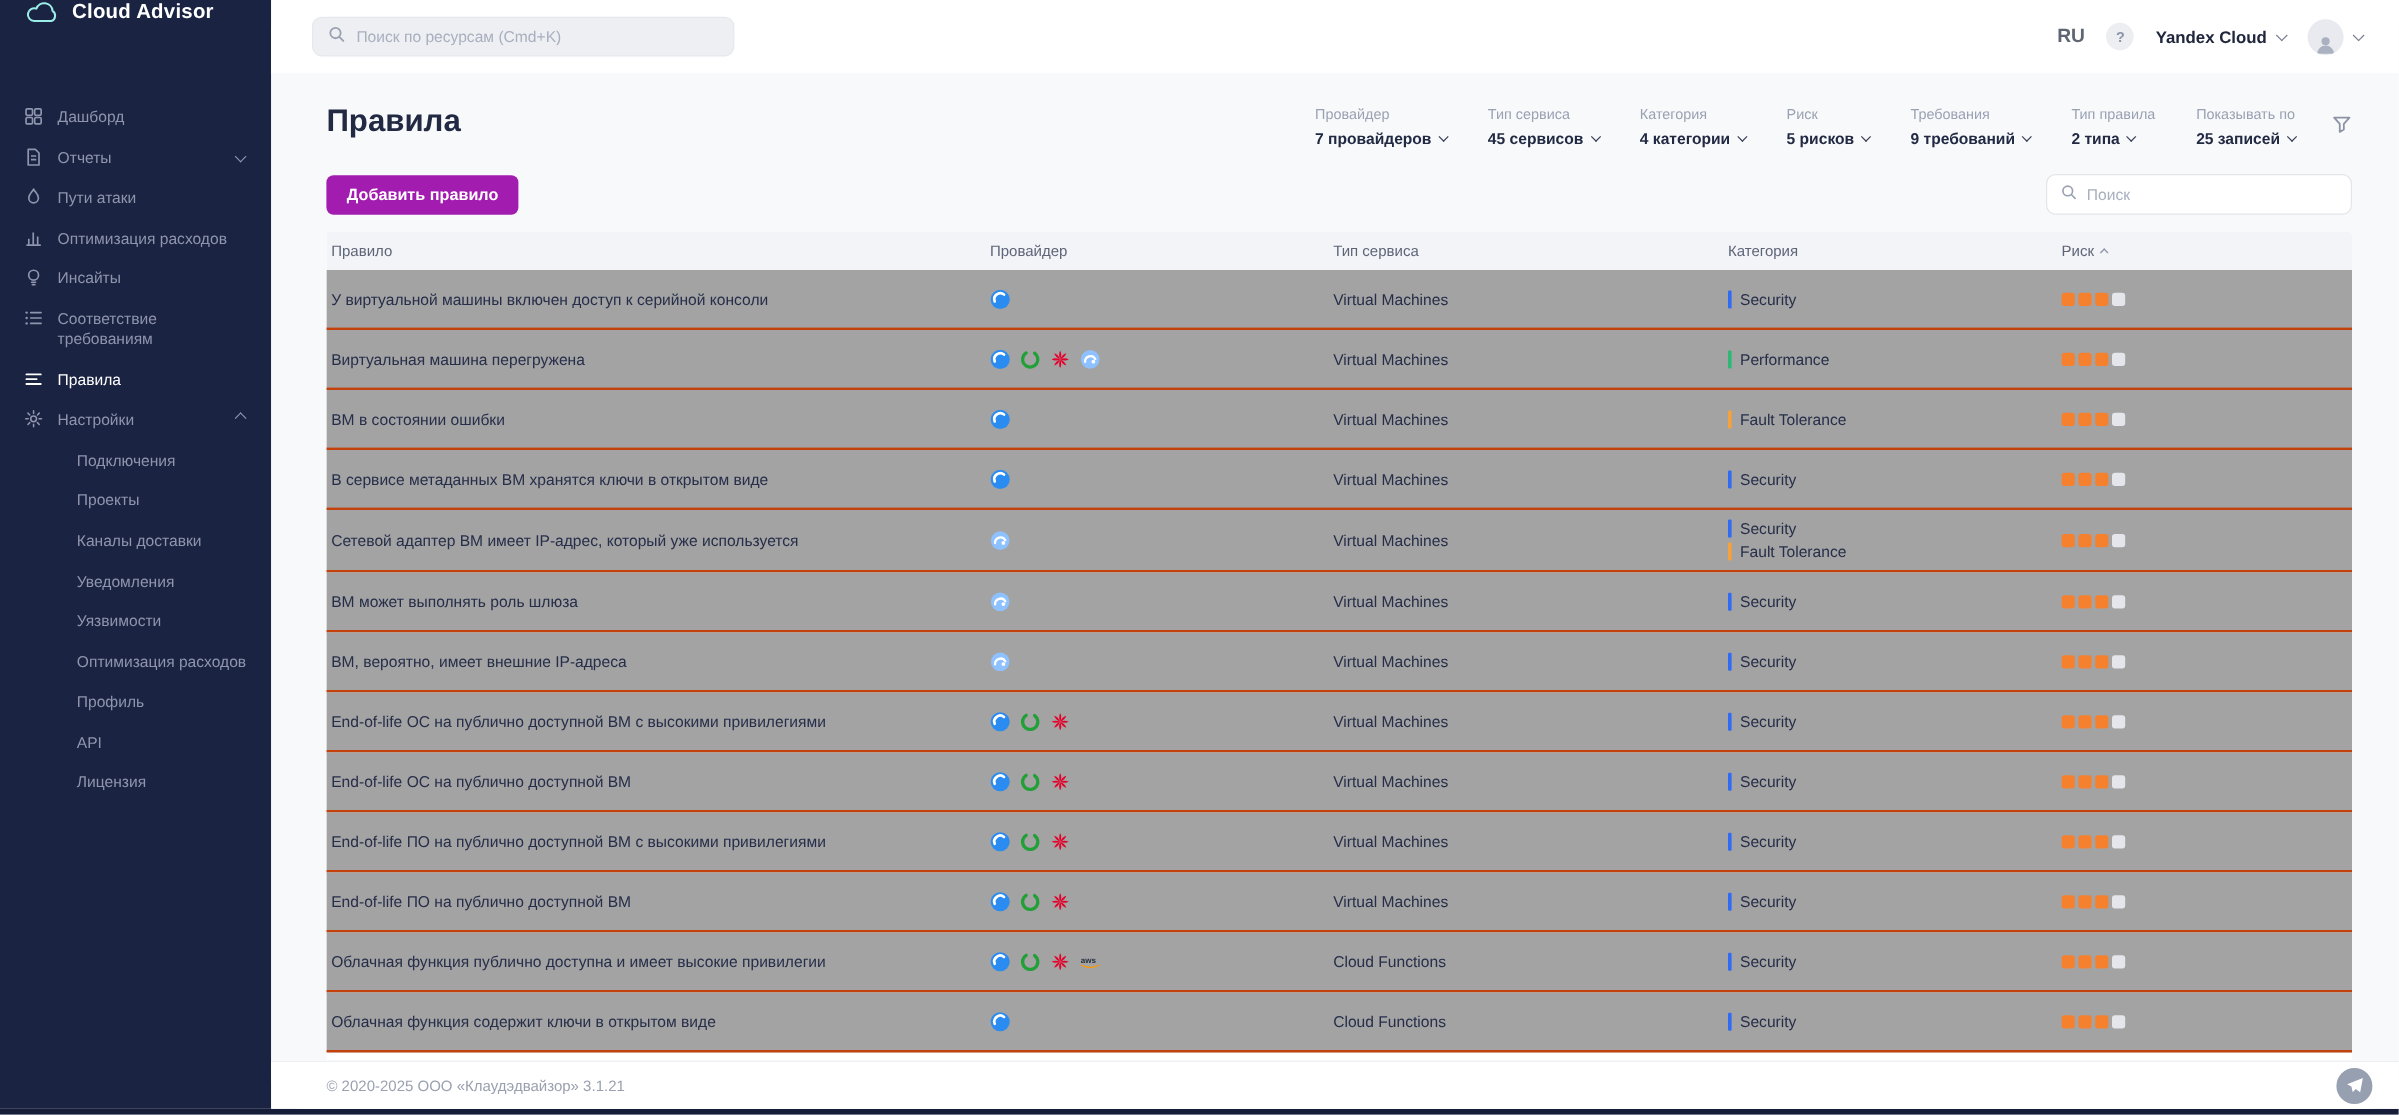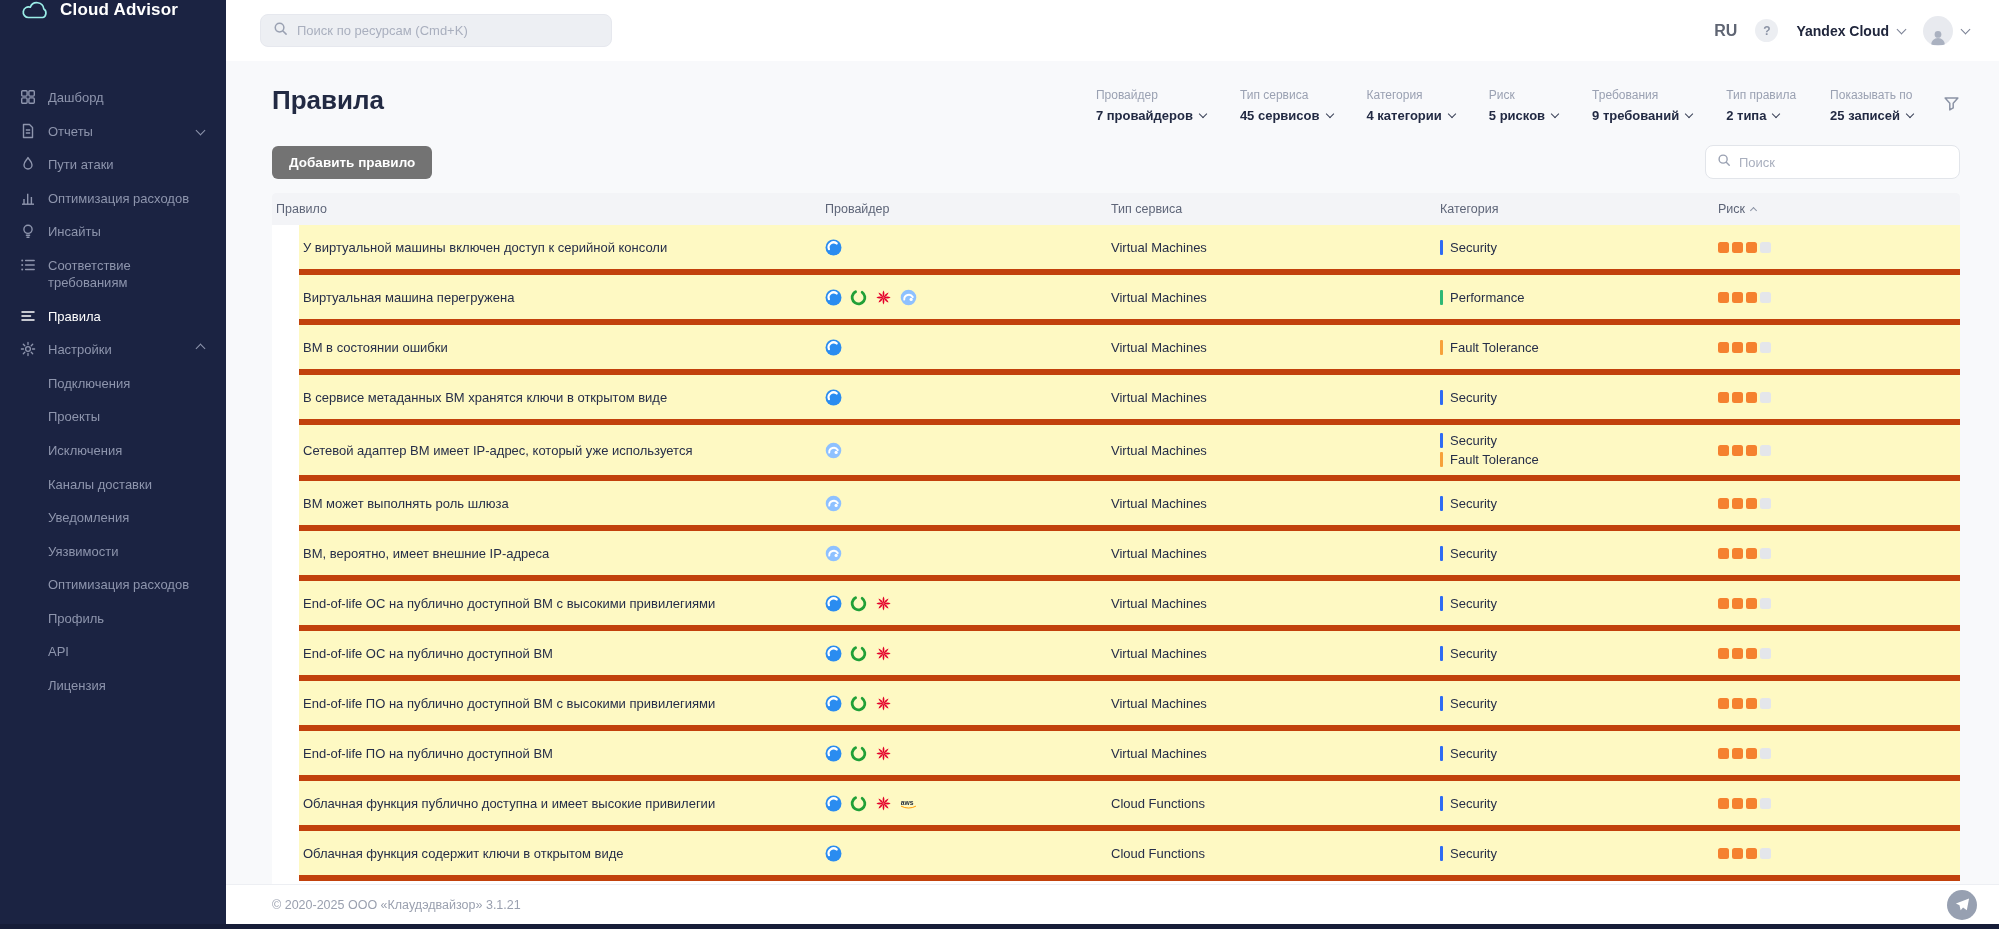--- a/index.html
+++ b/index.html
@@ -13,21 +13,21 @@
   .logo { height:61px; display:flex; align-items:flex-start; gap:10px; padding:0 20px; flex:none; cursor:pointer; }
   .logo-icon svg { display:block; }
   .logo-text { color:#fff; font-size:17px; font-weight:700; letter-spacing:.2px; }
   nav { padding-top:20px; }
   .nav-item { display:flex; align-items:flex-start; gap:12px; padding:8px 22px 8px 20px; font-size:13px; line-height:1.35; cursor:pointer; }
   .nav-item.active { color:#ffffff; }
   .nav-icon { width:16px; height:16px; flex:none; margin-top:0; }
   .nav-icon svg { width:16px; height:16px; display:block; }
   .nav-label { max-width:144px; }
   .nav-item .chev { margin-left:auto; margin-top:4px; color:#8e95ad; }
-  .sub-item { padding:8px 14px 8px 48px; font-size:13px; color:#8e95ad; cursor:pointer; line-height:1.35; }
+  .sub-item { padding:8px 14px 8px 48px; font-size:13px; color:#8e95ad; cursor:pointer; line-height:1.35;margin-left:16px; }
 
   .chev { width:7px; height:7px; border-right:1.6px solid currentColor; border-bottom:1.6px solid currentColor;
           display:inline-block; transform:rotate(45deg); flex:none; }
   .chev.up { transform:rotate(-135deg); }
 
   
   .main { flex:1; min-width:0; display:flex; flex-direction:column; background:#f8f9fb;border-radius:25px; }
 
   .topbar { height:61px; flex:none; background:#fff; display:flex; align-items:center; padding:0 30px 0 34px; }
   .global-search { width:352px; height:33px; background:#edeff3; border:1px solid #e6e8ee; border-radius:8px;
@@ -49,35 +49,35 @@
   .page-head { display:flex; align-items:flex-start; flex:none; }
   h1 { font-size:26px; font-weight:700; color:#222a43; }
   .filters { display:flex; gap:34px; margin-left:auto; padding-top:3px; }
   .filter { cursor:pointer; }
   .f-label { font-size:12px; color:#9aa1b2; margin-bottom:6px; }
   .f-value { font-size:13px; font-weight:700; color:#222a43; display:flex; align-items:center; gap:7px; white-space:nowrap; }
   .f-value .chev { color:#3a4157; width:6px; height:6px; margin-top:-3px; }
   .funnel-btn { margin-left:30px; margin-top:10px; cursor:pointer; }
 
   .actions-row { margin-top:22px; display:flex; align-items:center; justify-content:space-between; flex:none; }
-  .add-btn { background:#737373; color:#fff; border:none; border-radius:6px; font-size:13.5px; font-weight:600;
+  .add-btn { background:#a21caf; color:#fff; border:none; border-radius:6px; font-size:13.5px; font-weight:600;
              padding:9px 17px; cursor:pointer; font-family:"Liberation Sans", sans-serif; }
   .table-search { width:255px; height:34px; background:#fff; border:1px solid #e2e5ea; border-radius:8px;
                   display:flex; align-items:center; gap:8px; padding:0 11px; }
   .table-search input { flex:1; border:none; outline:none; background:transparent; font-size:13px; color:#343b52;
                         font-family:"Liberation Sans", sans-serif; min-width:0; }
   .table-search input::placeholder { color:#a9afbe; }
 
   .table { margin-top:14px; background:#fff; flex:1; min-height:0; overflow:hidden; border-radius:4px 4px 0 0; }
   .thead, .tr { display:grid; grid-template-columns:minmax(0,1fr) 286px 329px 278px 244px; align-items:center; }
   .thead { background:#f3f4f7; height:32px; }
   .th { font-size:12.5px; color:#5e6578; padding:0 8px 0 2px; display:flex; align-items:center; gap:6px; cursor:pointer; }
   .th:first-child { padding-left:4px; }
   .sort-caret { width:5px; height:5px; color:#8b93a5; margin-top:2px; }
-  .tr { border-bottom:6px solid #c2410c; min-height:50px; cursor:pointer; background:#fef9c3;margin-left:27px; }
+  .tr { border-bottom:2px solid #c2410c; min-height:50px; cursor:pointer; background:#a3a3a3; }
   .td { font-size:13px; color:#262e49; padding:8px 8px 8px 2px; }
   .td.rule { padding-left:4px; }
   .td.providers { display:flex; gap:8px; align-items:center; }
   .td.providers .p-icon { width:17px; height:17px; display:flex; align-items:center; }
   .td.providers .p-icon svg { width:17px; height:17px; display:block; }
   .td.providers .p-icon.wide svg { width:24px; height:15px; }
   .cat-entry { display:flex; align-items:center; font-size:13px; color:#262e49; }
   .cat-entry + .cat-entry { margin-top:4px; }
   .cat-bar { width:3px; height:15px; border-radius:1px; margin-right:7px; flex:none; }
   .td.risk { display:flex; gap:3px; align-items:center; }
@@ -177,21 +177,20 @@
             <svg viewBox="0 0 16 16" fill="none" stroke="currentColor" stroke-width="1.3" stroke-linecap="round">
               <circle cx="8" cy="8" r="2.4"></circle>
               <path d="M8 1.4v2.1M8 12.5v2.1M1.4 8h2.1M12.5 8h2.1M3.3 3.3l1.5 1.5M11.2 11.2l1.5 1.5M12.7 3.3l-1.5 1.5M4.8 11.2l-1.5 1.5"></path>
             </svg>
           </span>
           <span class="nav-label">Настройки</span>
           <span class="chev up"></span>
         </div>
         <div class="sub-item">Подключения</div>
         <div class="sub-item">Проекты</div>
-        <div class="sub-item">Исключения</div>
         <div class="sub-item">Каналы доставки</div>
         <div class="sub-item">Уведомления</div>
         <div class="sub-item">Уязвимости</div>
         <div class="sub-item">Оптимизация расходов</div>
         <div class="sub-item">Профиль</div>
         <div class="sub-item">API</div>
         <div class="sub-item">Лицензия</div>
       </nav>
   </aside>
 

